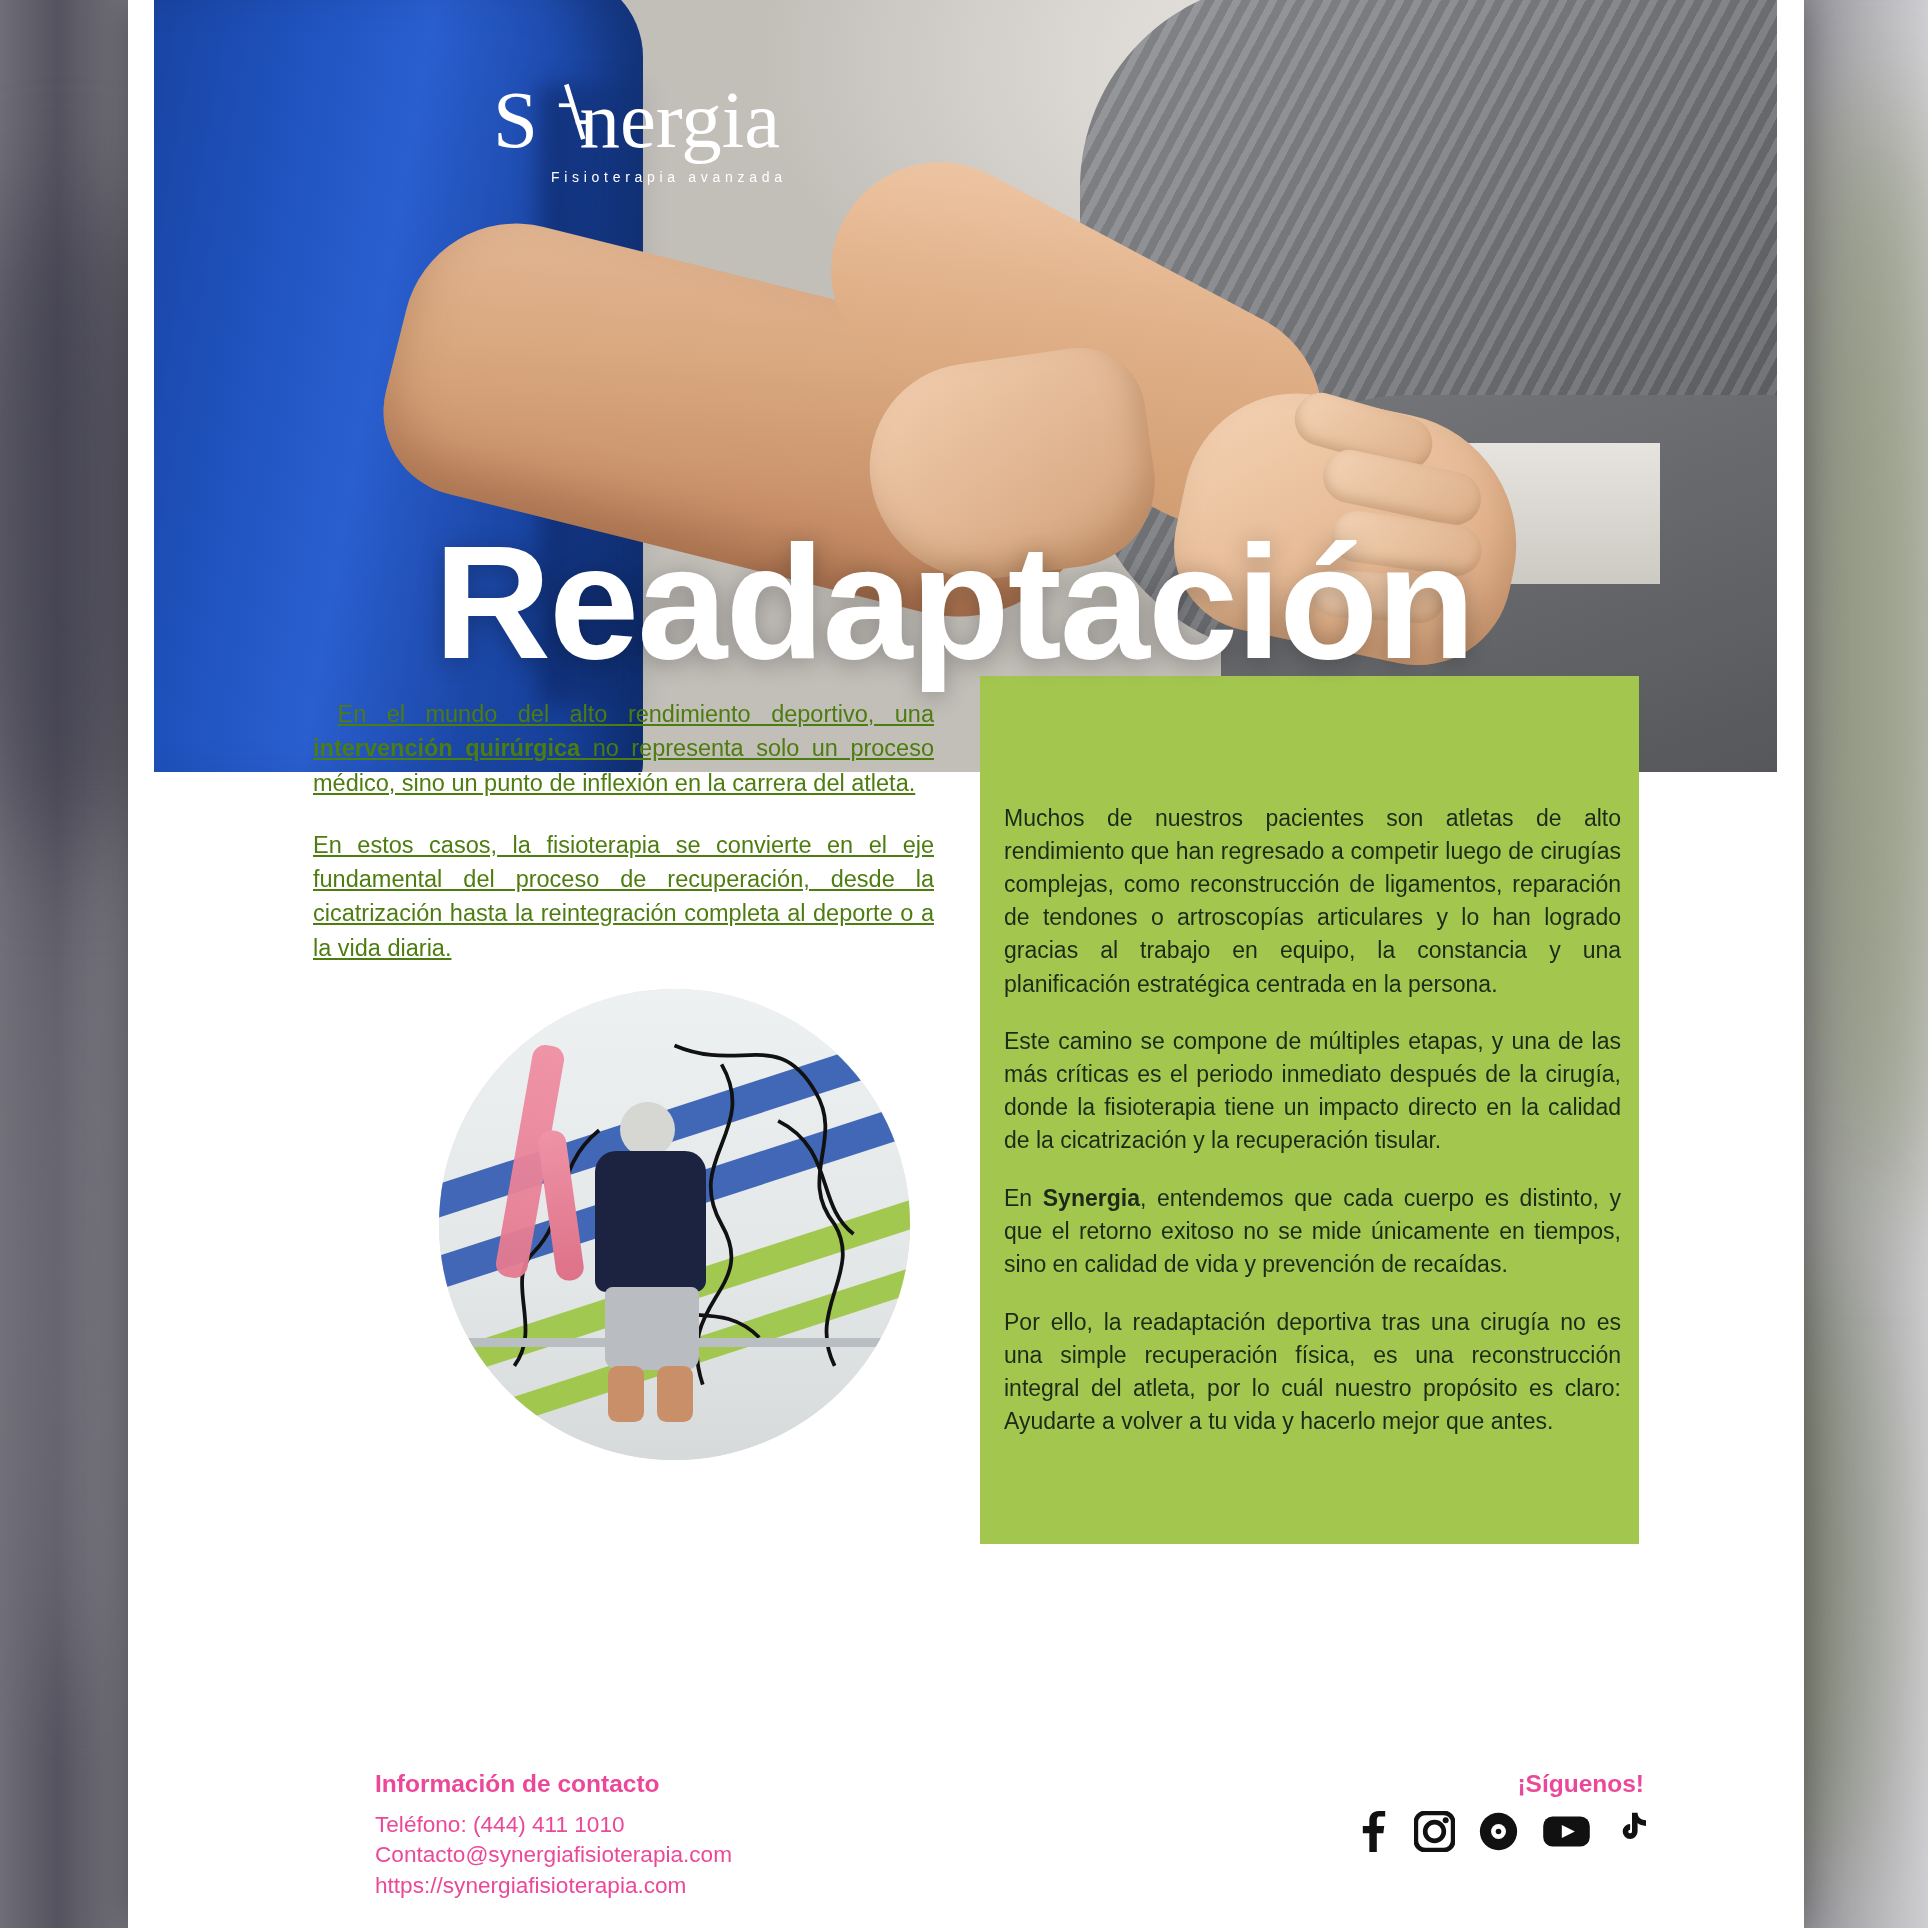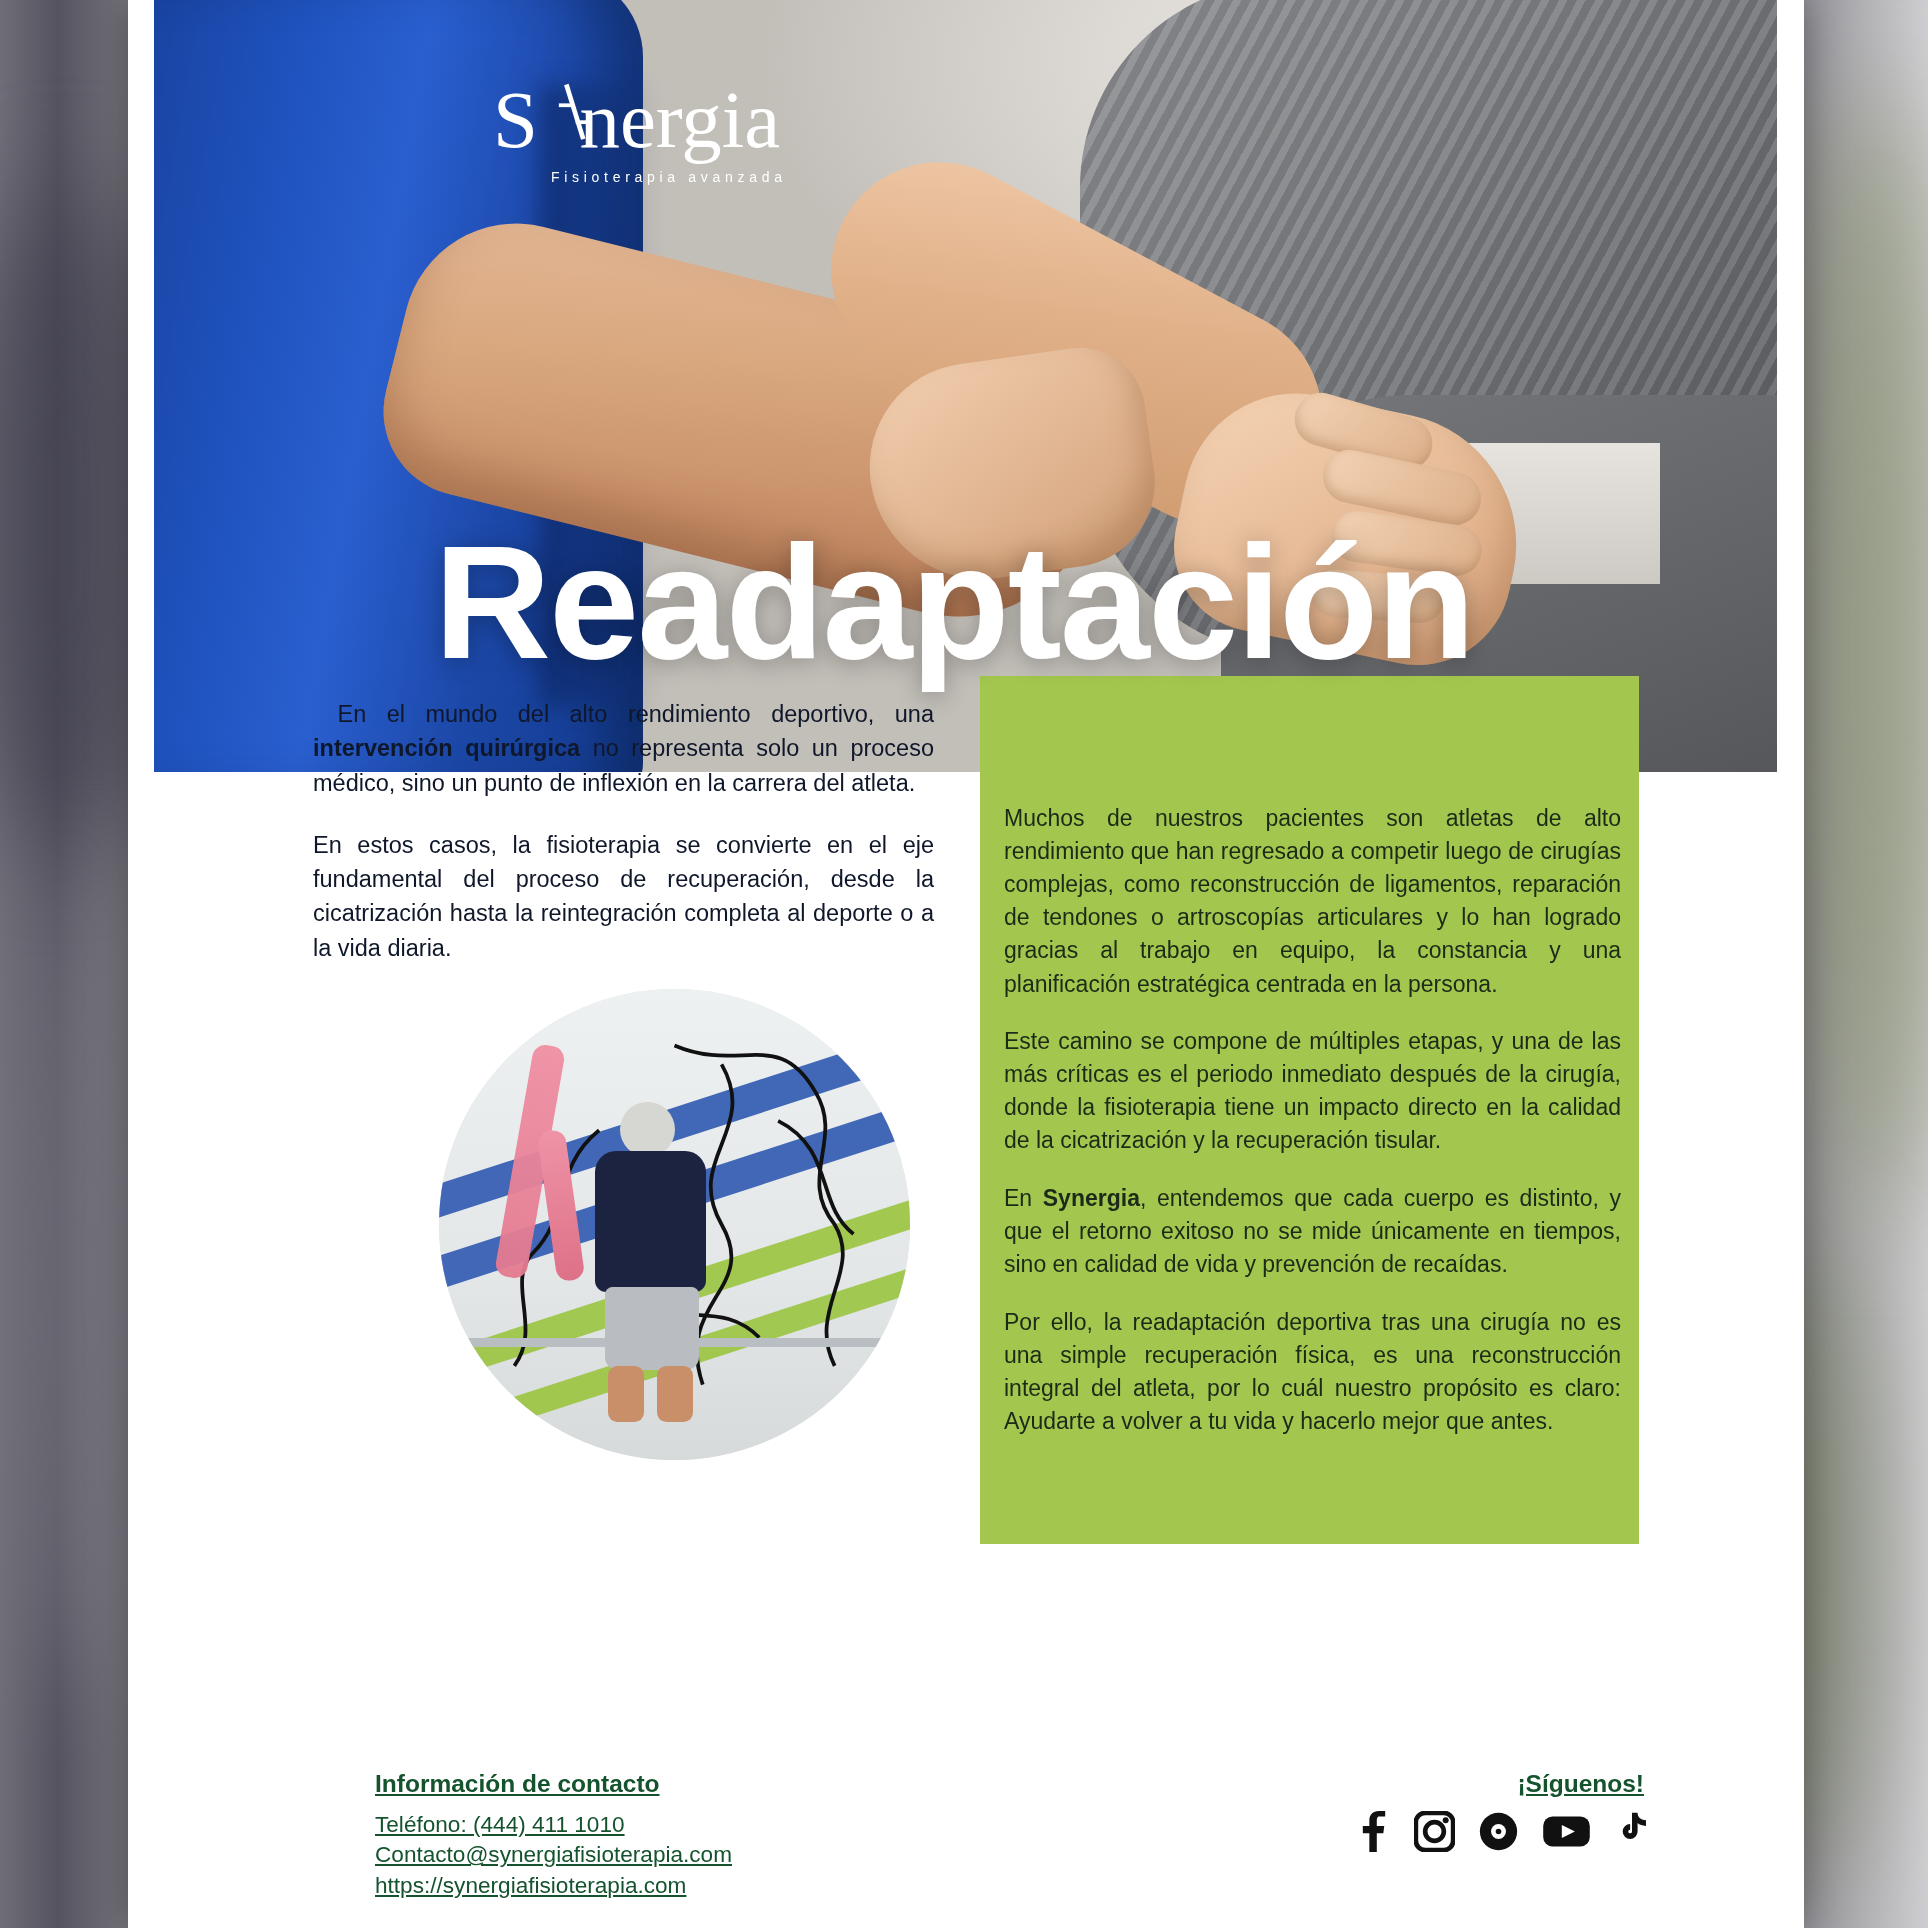--- a/index.html
+++ b/index.html
@@ -200,24 +200,25 @@
   .green-text p { margin: 0 0 24.5px 0; }
   .green-text p:last-child { margin-bottom: 0; }
   .green-text b { font-weight: 700; }
 
   
   .left-text {
     position: absolute;
     left: 185px;
     top: 697px;
     width: 621px;
-    color: #0f172a;
+    color: #4d7c0f;
     font-size: 23.5px;
     line-height: 1.46;
     text-align: justify;
+    text-decoration: underline;
   }
   .left-text p { margin: 0 0 28px 0; }
   .left-text p:last-child { margin-bottom: 0; }
   .left-text b { font-weight: 700; }
   .indent { display: inline-block; width: 24.5px; }
 
   
   .circle-photo {
     position: absolute;
     left: 311px;
@@ -297,21 +298,21 @@
     background: #b9bec2;
   }
 
   
   .footer {
     position: absolute;
     left: 0; right: 0;
     top: 1761px;
     height: 168px;
   }
-  .f-col { position: absolute; color: #14532d; text-decoration: underline; }
+  .f-col { position: absolute; color: #ec4899; }
   .f-title {
     font-weight: 700;
     font-size: 24.5px;
     margin-bottom: 11.3px;
   }
   .f-line { font-size: 22.6px; line-height: 1.36; }
   .f-contact { left: 247px; top: 9.4px; }
   .f-address { left: 836px; top: 9.4px; }
   .f-social { right: 160px; top: 9.4px; text-align: center; width: 282px; }
   .f-social .f-title { text-align: right; }

